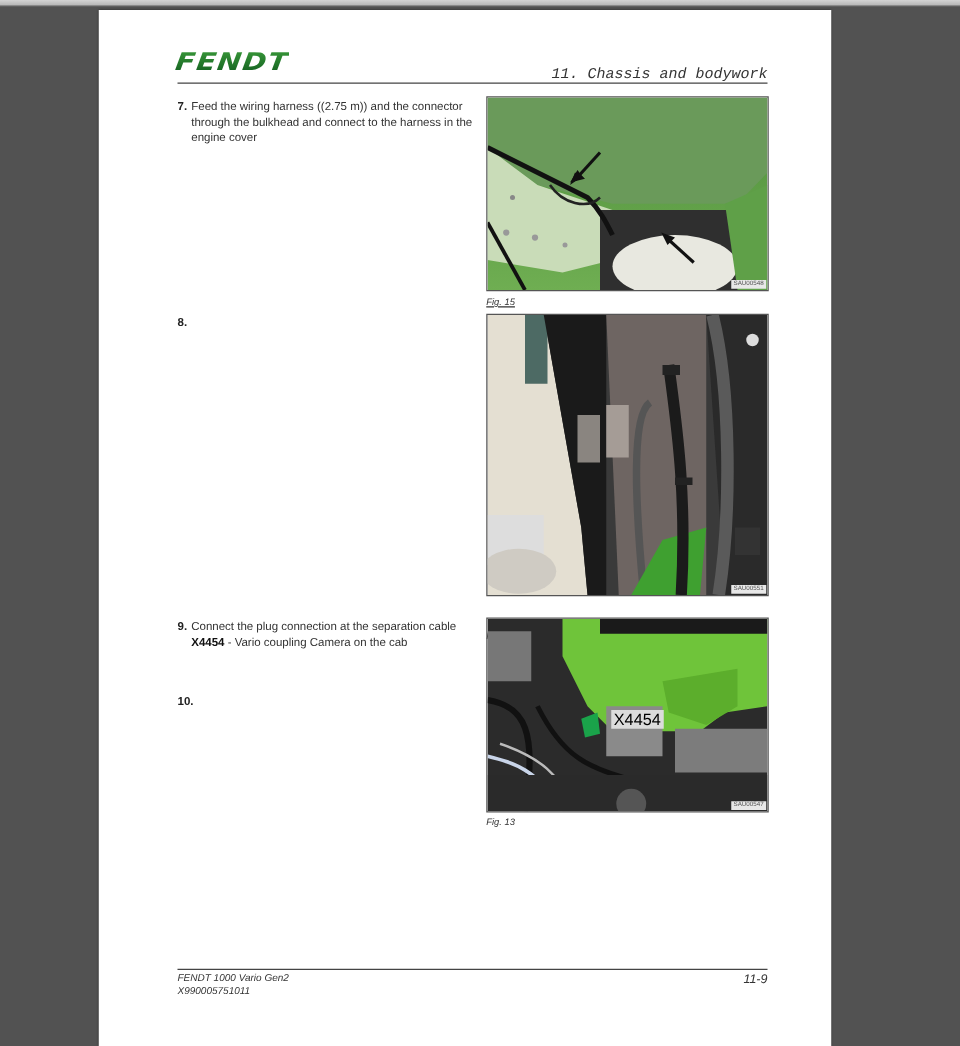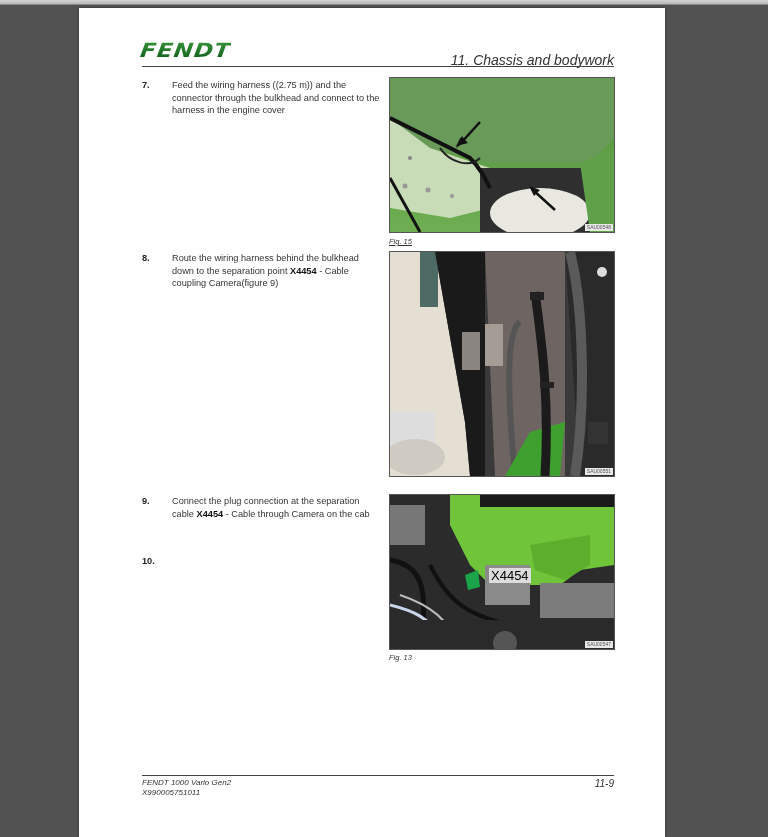--- a/index.html
+++ b/index.html
@@ -29,34 +29,34 @@
       transform-origin:left top;
       line-height:26px;
     }
     .logo span {
       background:linear-gradient(#3a9a3a, #0f5a1e);
       -webkit-background-clip:text; background-clip:text;
       color:transparent;
     }
     .section-title {
       position:absolute; right:51px; top:44px;
-      font-size:14px; font-style:italic; color:#333;
+      font-size:12px; font-style:italic; color:#333;font-family:Liberation Mono, monospace;
     }
     .header-rule {
       position:absolute; left:63px; right:51px; top:58px;
       height:0; border-top:1px solid #444;
     }
     .step {
       position:absolute; left:63px; width:240px;
       font-size:9.2px; line-height:12.5px; color:#333;
     }
     .step .num {
       position:absolute; left:0; top:0; font-weight:bold; color:#222;
     }
-    .step .text { margin-left:30px; display:block; }
+    .step .text { margin-left:11px; display:block; }
     .step b { color:#111; }
     .photo {
       position:absolute; left:310px; width:224px;
       border:1px solid #555; overflow:hidden;
     }
     .figlabel {
       position:absolute; left:310px;
       font-size:7.5px; font-style:italic; color:#333;
     }
     .imgcode {
@@ -95,26 +95,25 @@
   <div class="section-title">11. Chassis and bodywork</div>
   <div class="header-rule"></div>
 
   <div class="step" style="top:71px;">
     <span class="num">7.</span>
     <span class="text">Feed the wiring harness ((2.75 m)) and the connector through the bulkhead and connect to the harness in the engine cover</span>
   </div>
 
   <div class="step" style="top:244px;">
     <span class="num">8.</span>
-    <span class="text"><span>Route the wiring harness behind the bulkhead down to the separation point </span><b>X4454</b><span> - Cable coupling Camera(figure 9)</span></span>
   </div>
 
   <div class="step" style="top:487px;">
     <span class="num">9.</span>
-    <span class="text"><span>Connect the plug connection at the separation cable </span><b>X4454</b><span> - Cable through Camera on the cab</span></span>
+    <span class="text"><span>Connect the plug connection at the separation cable </span><b>X4454</b><span> - Vario coupling Camera on the cab</span></span>
   </div>
 
   <div class="step" style="top:547px;">
     <span class="num">10.</span>
   </div>
 
   <div class="photo" style="top:69px; height:154px;">
     <svg width="224" height="154" viewBox="0 0 224 154">
       <defs>
         <linearGradient id="g15a" x1="0" y1="0" x2="0" y2="1">

